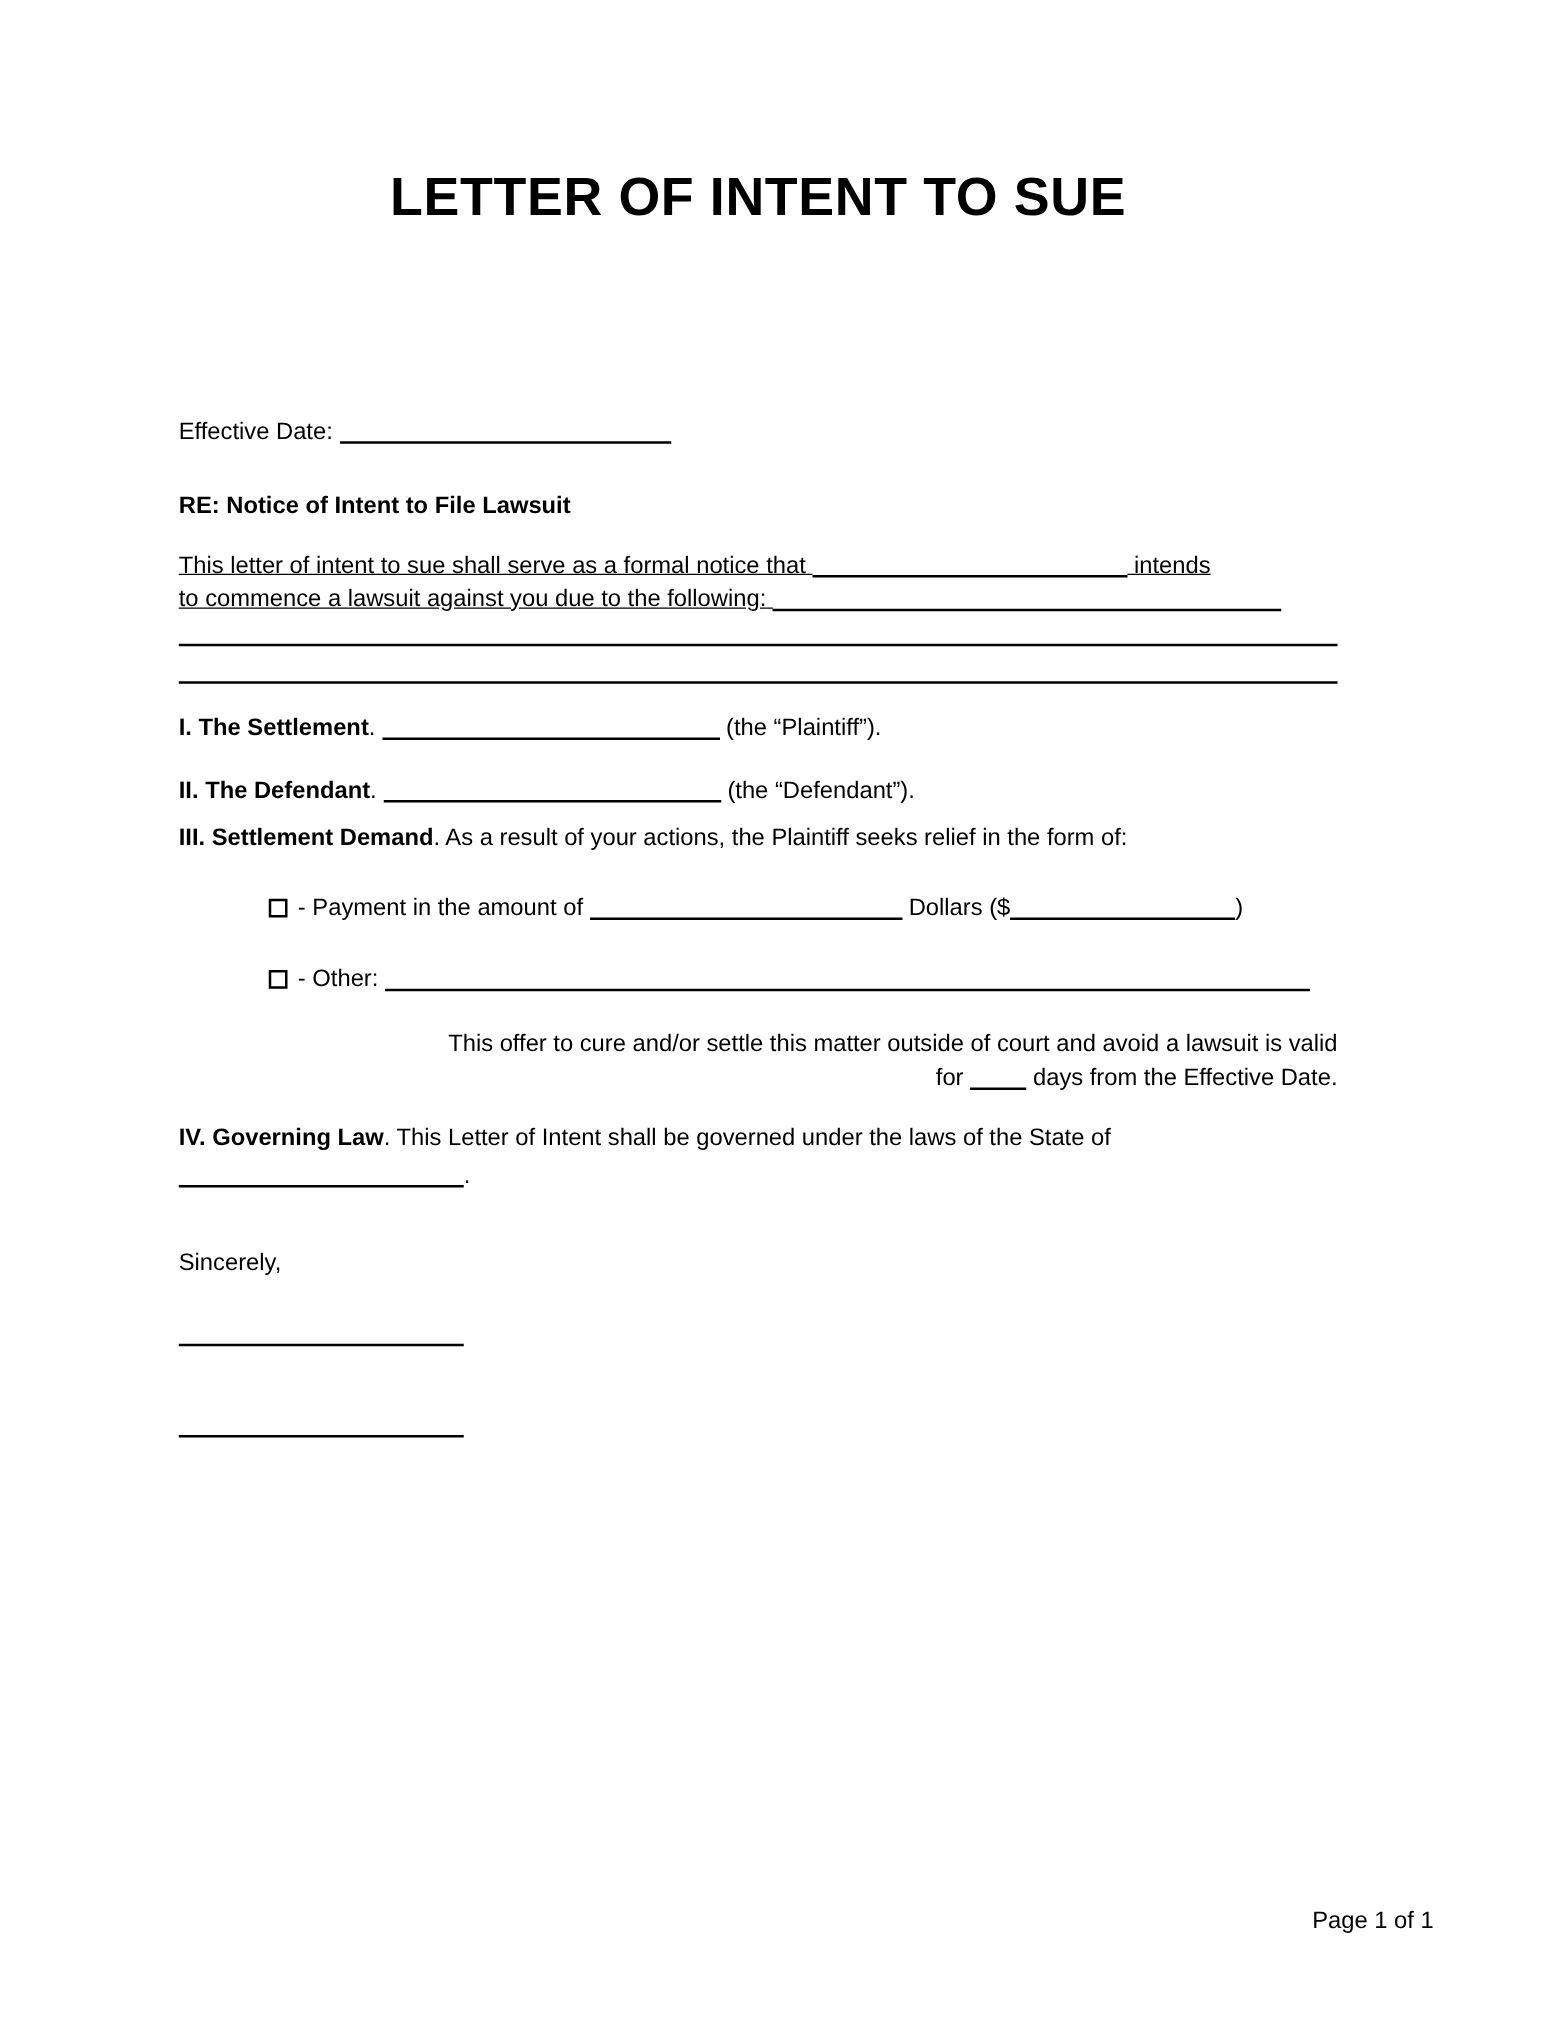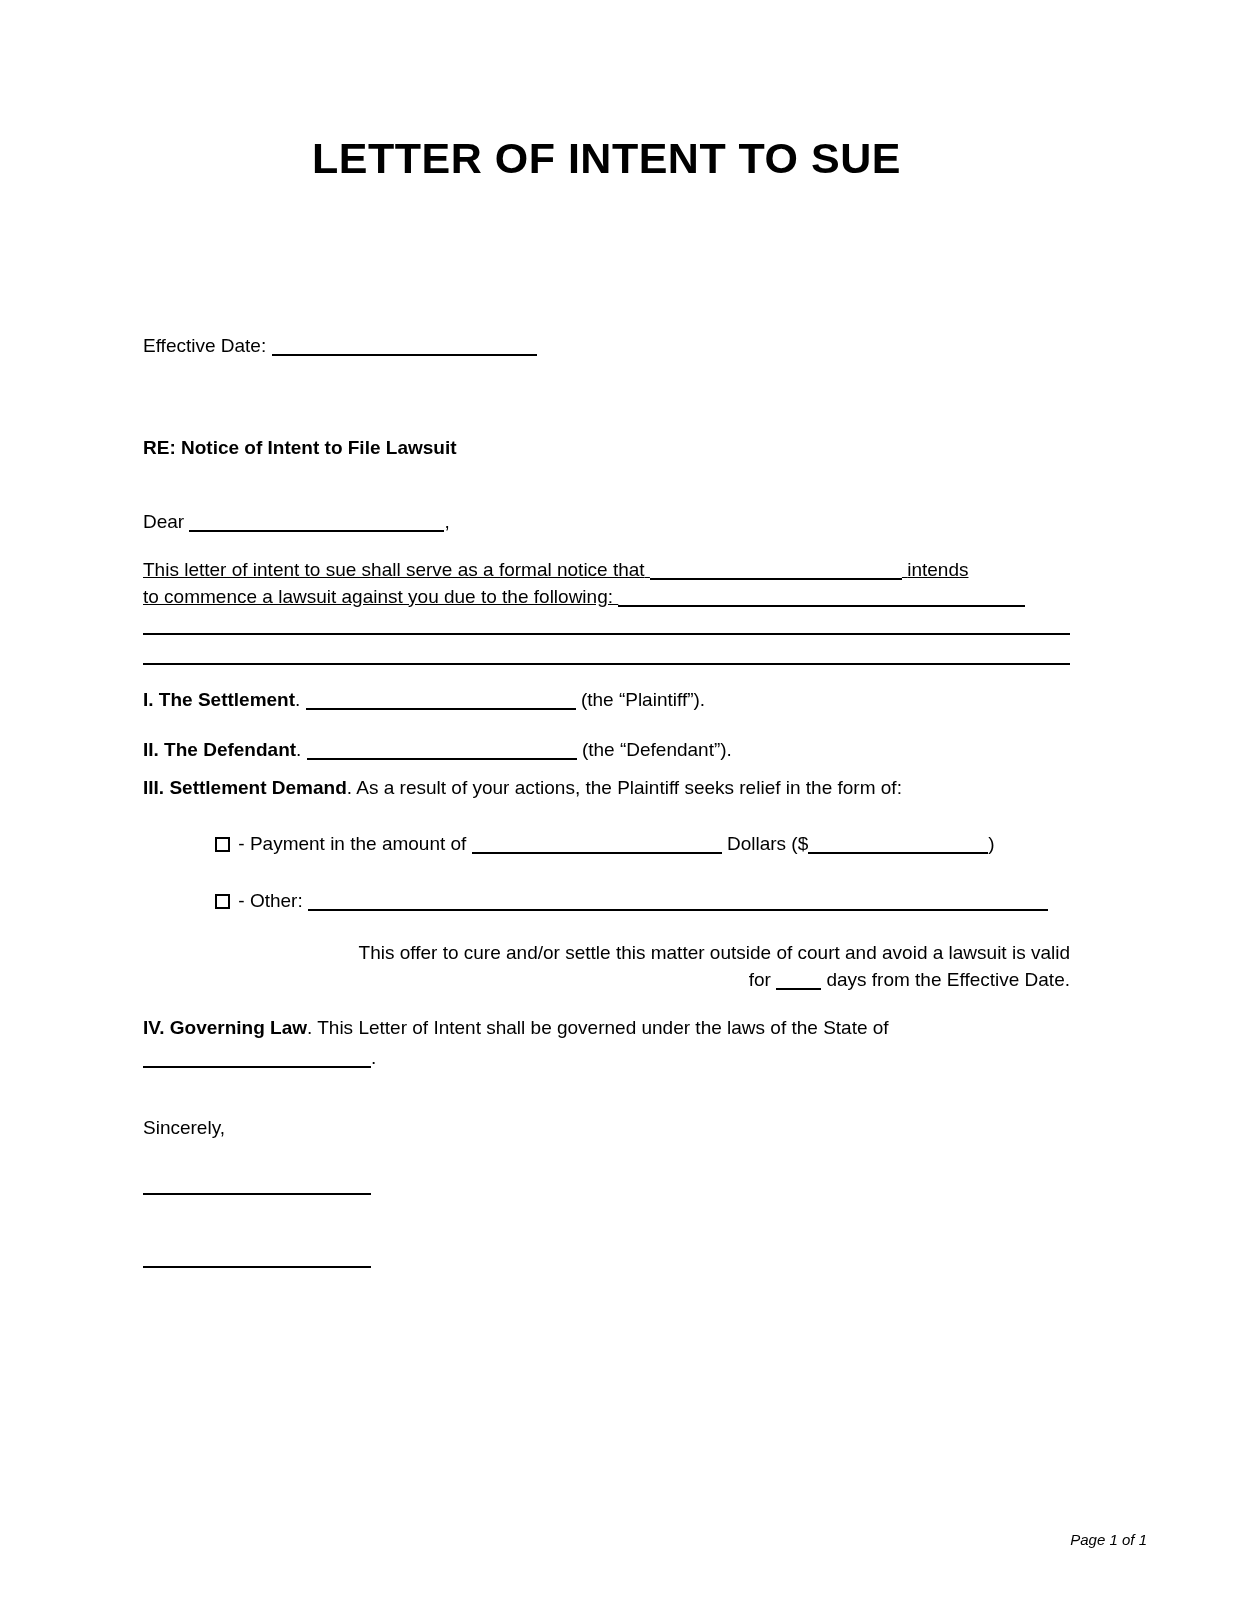--- a/index.html
+++ b/index.html
@@ -40,63 +40,58 @@
     width: 15px;
     height: 15px;
     border: 2px solid #000;
     vertical-align: -2px;
     margin-right: 3px;
     background: #fff;
   }
   .indent { padding-left: 72px; }
 
   .m-effdate   { margin-top: 154px; }
-  .m-subject   { margin-top: 75px; }
+  .m-subject   { margin-top: 32px; }
   .m-dear      { margin-top: 47px; }
   .m-intro     { margin-top: 21px; text-decoration: underline; }
   .m-plaintiff { margin-top: 16px; }
   .m-defendant { margin-top: 23px; }
   .m-settle    { margin-top: 11px; }
   .m-payment   { margin-top: 29px; }
   .m-other     { margin-top: 30px; }
   .m-validity  { margin-top: 25px; text-align: right; }
   .m-governing { margin-top: 21px; }
   .gov-blank-line { line-height: 34px; }
   .m-closing   { margin-top: 39px; }
   .m-sig1      { margin-top: 30px; }
   .m-sig2      { margin-top: 46px; }
 
   .footer {
     position: absolute;
     right: 107px;
     bottom: 74px;
-    font-size: 15px;
-    font-style: italic;
+    font-size: 19px;
   }
 </style>
 </head>
 <body>
 
 <div class="content">
 
   <h1 class="title">LETTER OF INTENT TO SUE</h1>
 
   <div class="line m-effdate">
     <span>Effective Date:</span>
     <span class="blank" style="width:265px"></span>
   </div>
 
   <div class="line bold m-subject">
     <span>RE: Notice of Intent to File Lawsuit</span>
   </div>
 
-  <div class="line m-dear">
-    <span>Dear</span>
-    <span class="blank" style="width:255px"></span><span>,</span>
-  </div>
 
   <div class="m-intro">
     <div class="line">
       <span>This letter of intent to sue shall serve as a formal notice that</span>
       <span class="blank" style="width:252px"></span>
       <span>intends</span>
     </div>
     <div class="line">
       <span>to commence a lawsuit against you due to the following:</span>
       <span class="blank" style="width:407px"></span>

